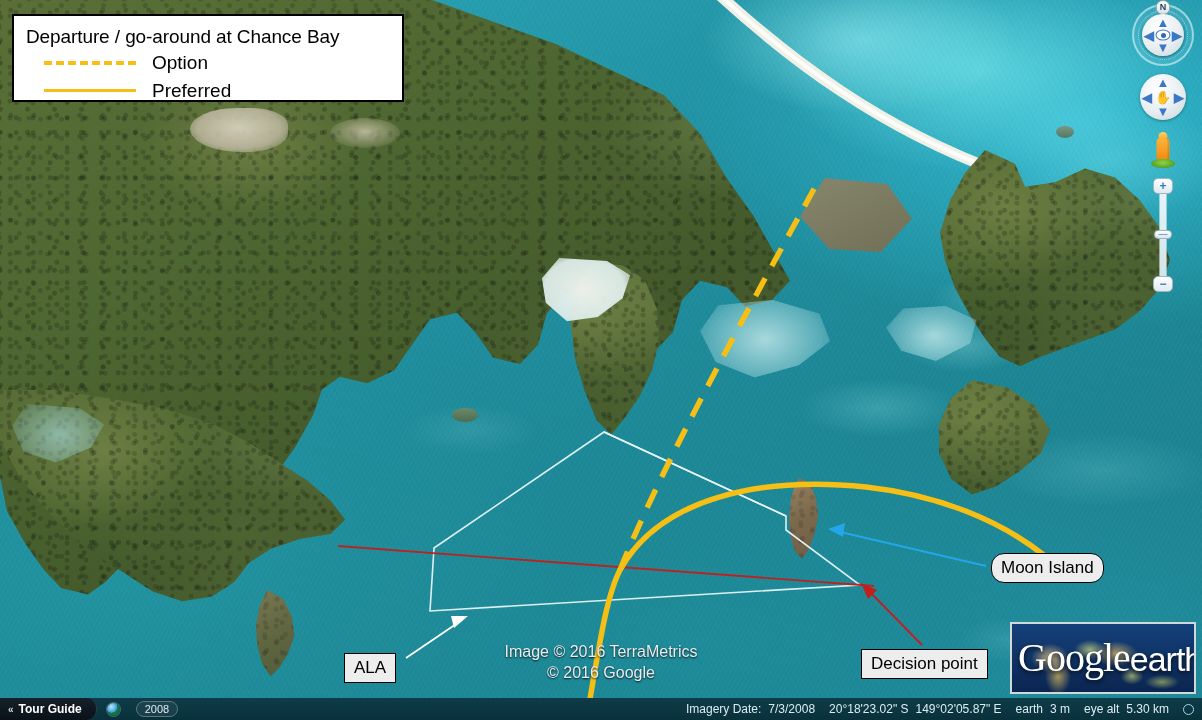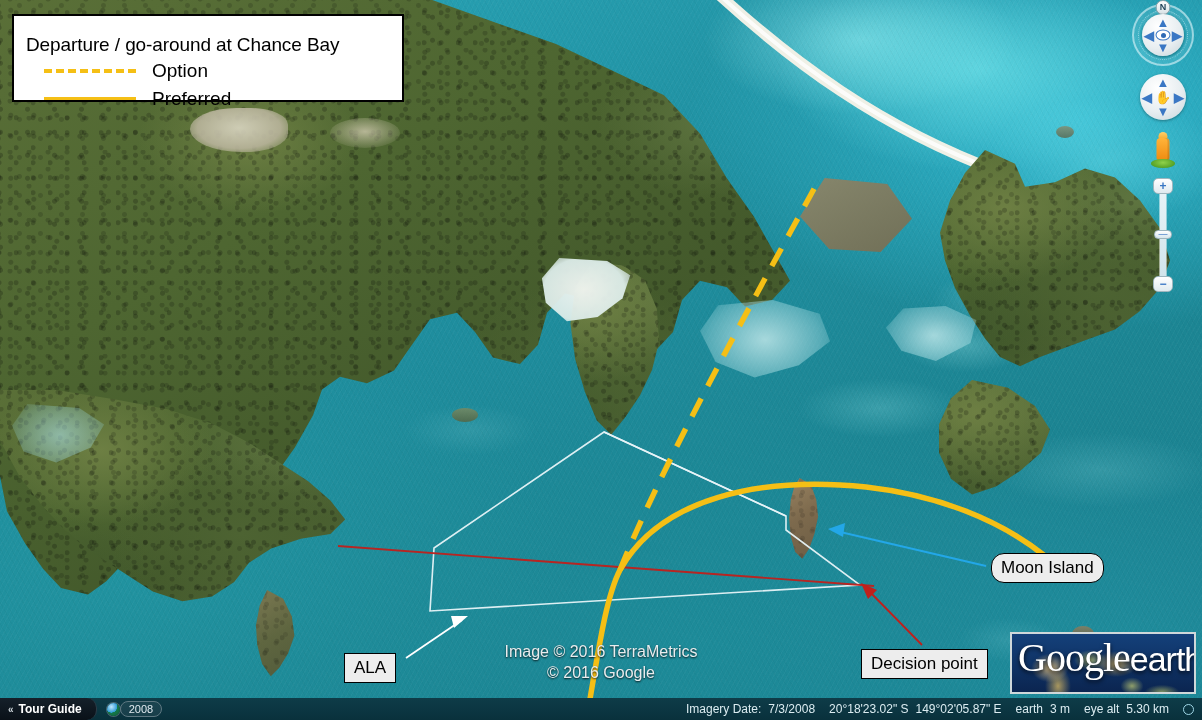--- a/index.html
+++ b/index.html
@@ -71,21 +71,21 @@
     background-size: 17px 15px, 23px 21px, 19px 17px, 27px 23px, 31px 27px, 21px 19px;
     opacity:.9; mix-blend-mode:multiply;
   }
 
   
   #vectors{ position:absolute; inset:0; pointer-events:none; }
 
   
   #legend{
     position:absolute; left:12px; top:14px; width:392px; height:88px;
-    background:#ffffff; border:2px solid #000; padding:18px 10px 4px 12px;
+    background:#ffffff; border:2px solid #000; padding:10px 10px 4px 12px;
   }
   #legend .title{ font-size:19px; color:#000; line-height:1.15; white-space:nowrap;
                   letter-spacing:-.1px; }
   #legend .row{ display:flex; align-items:center; height:26px; margin-top:2px; }
   #legend .swatch{ width:92px; height:0; margin-left:18px; margin-right:16px; }
   #legend .solid{ border-top:3.5px solid #f5bf15; }
   #legend .dashed{ border-top:4px dashed #f5bf15; }
   #legend .lbl{ font-size:19px; color:#000; }
 
   
@@ -184,21 +184,21 @@
   
   #attrib{
     position:absolute; left:0; right:0; bottom:26px; text-align:center;
     color:#e9edef; font-size:16px; text-shadow:0 1px 2px rgba(0,0,0,.85);
     line-height:1.35; pointer-events:none;
   }
   #attrib .gap{ display:block; height:10px; }
 
   
   #ge-logo{
-    position:absolute; right:6px; bottom:26px; width:186px; height:62px;
+    position:absolute; right:6px; bottom:26px; width:186px; height:72px;
     border:2px solid #cfd8da; overflow:hidden;
     background:linear-gradient(#0d2b52,#123a6b 40%, #0e2c55 100%);
   }
   #ge-logo .worldmap{
     position:absolute; inset:0;
     background:
       radial-gradient(ellipse 26px 20px at 38px 34px, #c8b07e 0%, rgba(200,176,126,0) 72%),
       radial-gradient(ellipse 18px 26px at 46px 52px, #a8975f 0%, rgba(168,151,95,0) 72%),
       radial-gradient(ellipse 22px 14px at 78px 26px, #9fb07a 0%, rgba(159,176,122,0) 72%),
       radial-gradient(ellipse 30px 18px at 104px 30px, #b3a06c 0%, rgba(179,160,108,0) 72%),
@@ -231,21 +231,21 @@
     border-right:1px solid #2b3b46;
     border-top-right-radius:10px; border-bottom-right-radius:10px;
   }
   #tourguide .chev{ font-size:10px; color:#cfd8dd; }
   #globe-icon{
     width:13px; height:13px; border-radius:50%; margin-left:10px;
     background:radial-gradient(circle at 34% 30%, #bfe8ff 0%, #2f9bd4 45%, #157a4a 46%, #0e5c38 100%);
     box-shadow:0 0 0 1px rgba(255,255,255,.25);
   }
   #year-badge{
-    margin-left:0; padding:0 8px; font-size:11px; color:#dfe9ee;
+    margin-left:16px; padding:0 8px; font-size:11px; color:#dfe9ee;
     border:1px solid #5d7781; border-radius:8px;
     background:rgba(255,255,255,.06); line-height:14px;
   }
   #statusbar .right{
     position:absolute; right:8px; top:0; height:22px; display:flex; align-items:center;
     gap:14px; font-size:12px; color:#dbecf1;
   }
   #statusbar .right .grp{ display:flex; align-items:center; gap:7px; }
   #sphere-icon{
     width:11px; height:11px; border-radius:50%;

